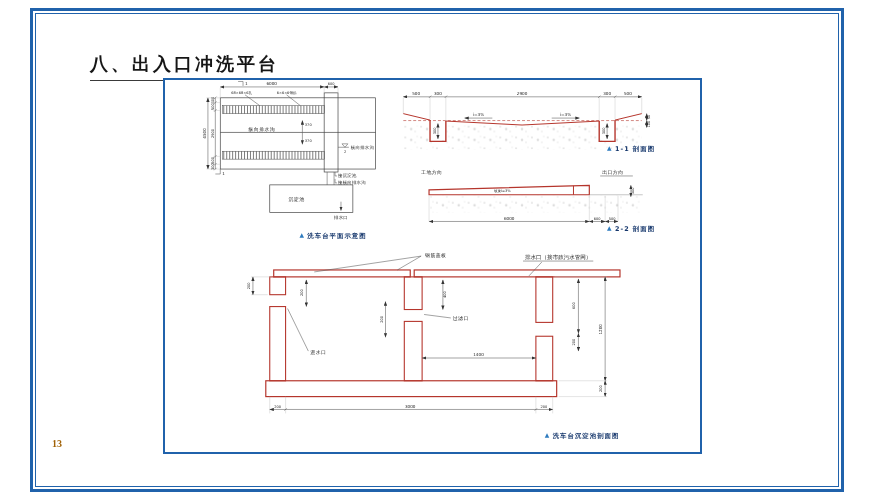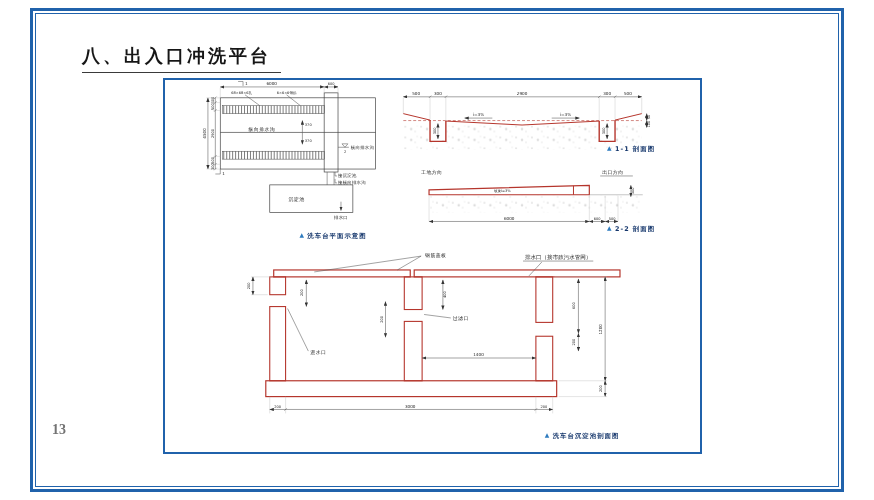--- a/index.html
+++ b/index.html
@@ -2,29 +2,29 @@
 <html><head>
 <meta charset="utf-8">
 <style>
   html,body{margin:0;padding:0;background:#ffffff;}
   .page{position:relative;width:874px;height:500px;background:#fff;overflow:hidden;
         font-family:"Liberation Sans",sans-serif;}
   .outer-frame{position:absolute;left:30px;top:8px;width:808px;height:478px;
         border:3px solid #2062ab;}
   .outer-frame .inner-line{position:absolute;left:2px;top:2px;right:2px;bottom:2px;
         border:1px solid #2062ab;}
-  .page-title{position:absolute;left:74px;top:36px;margin:8px;
+  .page-title{position:absolute;left:74px;top:36px;margin:16px;
         font-family:"Liberation Serif",serif;font-weight:bold;font-size:18px;
         letter-spacing:3px;color:#161616;border-bottom:1.5px solid #3a3a3a;
         padding:0 10px 4px 0;display:inline-block;}
   .drawing-frame{position:absolute;left:163px;top:78px;width:539px;height:376px;
         border:2px solid #2062ab;box-sizing:border-box;background:#fff;}
   .drawing-svg{position:absolute;left:0;top:0;width:100%;height:100%;}
-  .page-number{position:absolute;left:52px;top:422px;
-        font-family:"Liberation Serif",serif;font-weight:bold;font-size:14px;color:#737373;}
+  .page-number{position:absolute;left:52px;top:438px;
+        font-family:"Liberation Serif",serif;font-weight:bold;font-size:10px;color:#a16207;}
   
   text{font-family:"DejaVu Sans",sans-serif;fill:#222;}
   .d{font-size:4.2px;}          
   .d2{font-size:3.6px;}
   .lb{font-size:5px;letter-spacing:.4px;}
   .lb2{font-size:4.4px;letter-spacing:.3px;}
   .cap{font-size:6.5px;font-weight:bold;fill:#17386d;letter-spacing:1px;}
   .tri{font-size:6px;fill:#2e7bbf;}
   .dl{stroke:#555;stroke-width:.55;fill:none;}
   .xl{stroke:#b9b9b9;stroke-width:.4;fill:none;}

